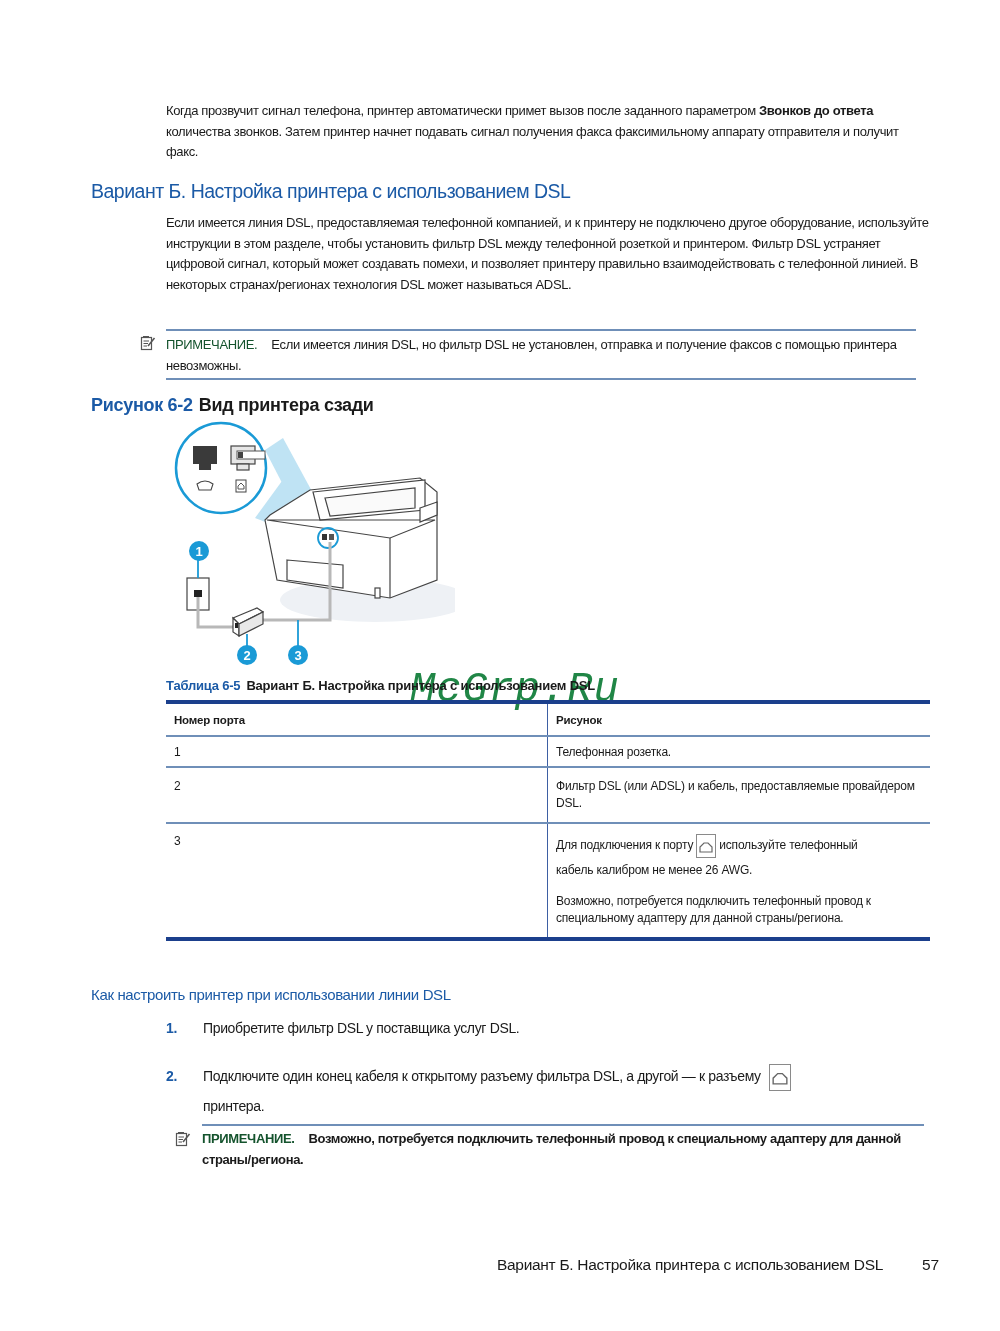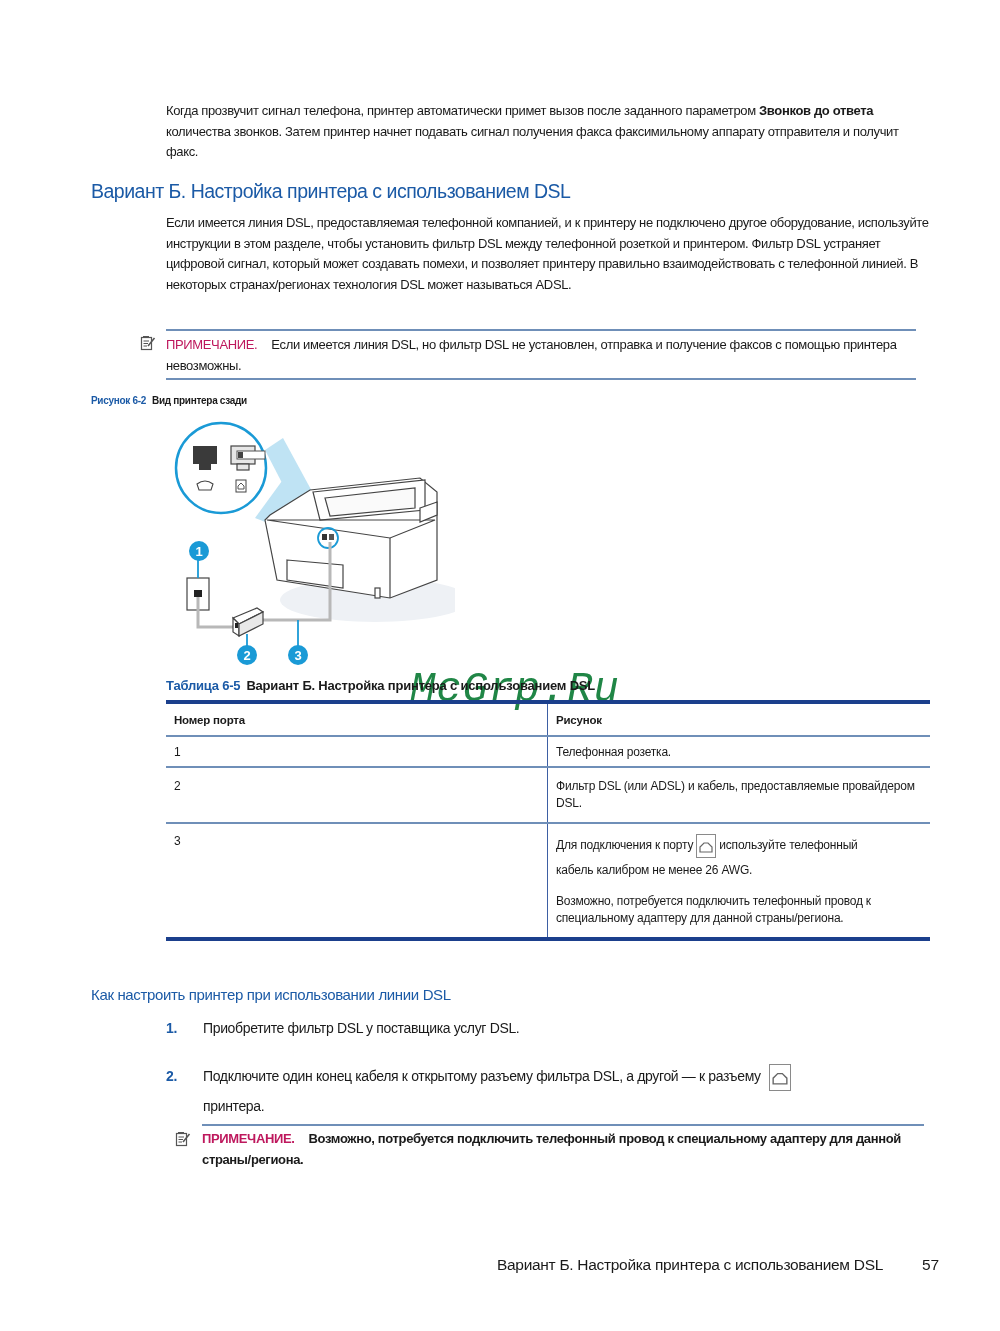--- a/index.html
+++ b/index.html
@@ -15,23 +15,23 @@
     #p1 { left: 166px; top: 101px; width: 760px; }
     #h2 { left: 91px; top: 180px; font-size: 19.5px; color: #1b5aa6; letter-spacing: -0.5px; }
     #p2 { left: 166px; top: 213px; width: 770px; }
 
     .note { position: absolute; border-top: 2px solid #6f8fb8; }
     .note-bottom { border-bottom: 2px solid #6f8fb8; }
     #note1 { left: 166px; top: 329px; width: 750px; height: 47px; }
     #note1 .note-text { position: absolute; left: 0; top: 4px; width: 755px; }
     .note-icon { position: absolute; width: 16px; height: 16px; }
     #note1-icon { left: 140px; top: 335px; }
-    .note-label { color: #be185d; margin-right: 14px; }
-
-    #fig-cap { left: 91px; top: 395px; font-size: 10px; letter-spacing: -0.3px; }
+    .note-label { color: #14532d; margin-right: 14px; }
+
+    #fig-cap { left: 91px; top: 395px; font-size: 18px; letter-spacing: -0.3px; }
     #fig-cap .cap-label { color: #1b5aa6; margin-right: 6px; }
     #figure { left: 165px; top: 420px; width: 290px; height: 248px; }
 
     #tbl-cap { left: 166px; top: 678px; font-size: 13px; letter-spacing: -0.2px; }
     #tbl-cap .cap-label { color: #1b5aa6; margin-right: 6px; }
 
     #table { left: 166px; top: 700px; width: 764px; border-collapse: collapse; font-size: 12px; letter-spacing: -0.2px; }
     #table th, #table td { text-align: left; vertical-align: top; padding: 0 8px; }
     #table thead tr { border-top: 4px solid #1b3f8c; border-bottom: 2px solid #6f8fb8; }
     #table th { height: 31px; vertical-align: middle; font-weight: bold; font-size: 11.5px; }

